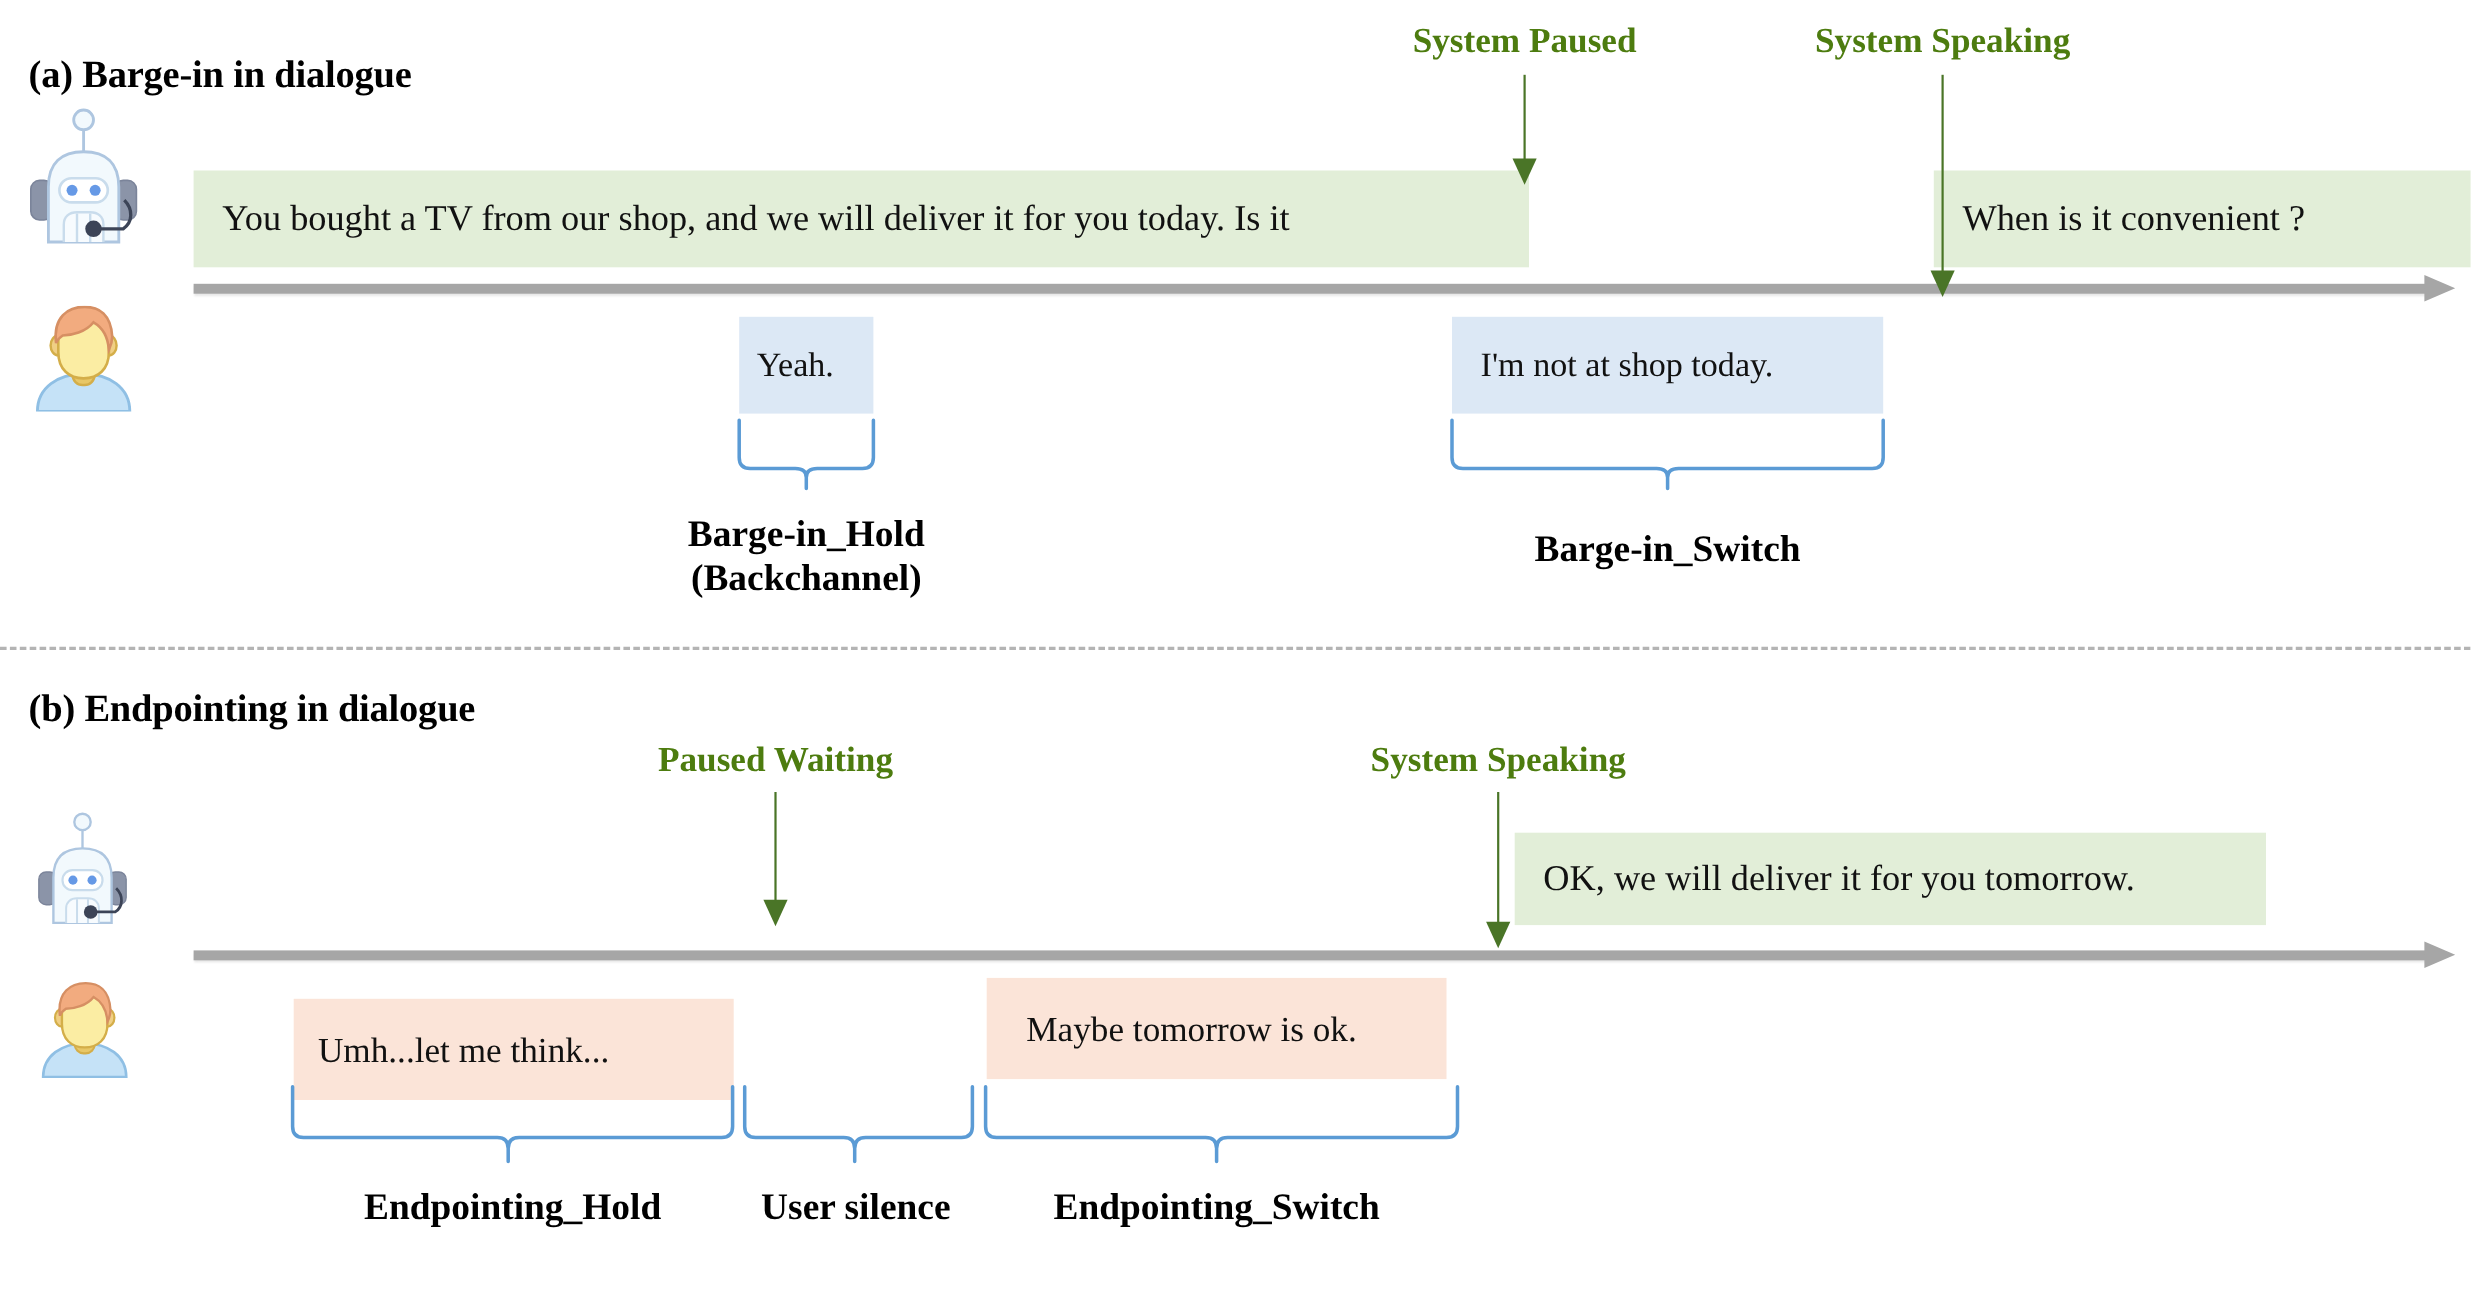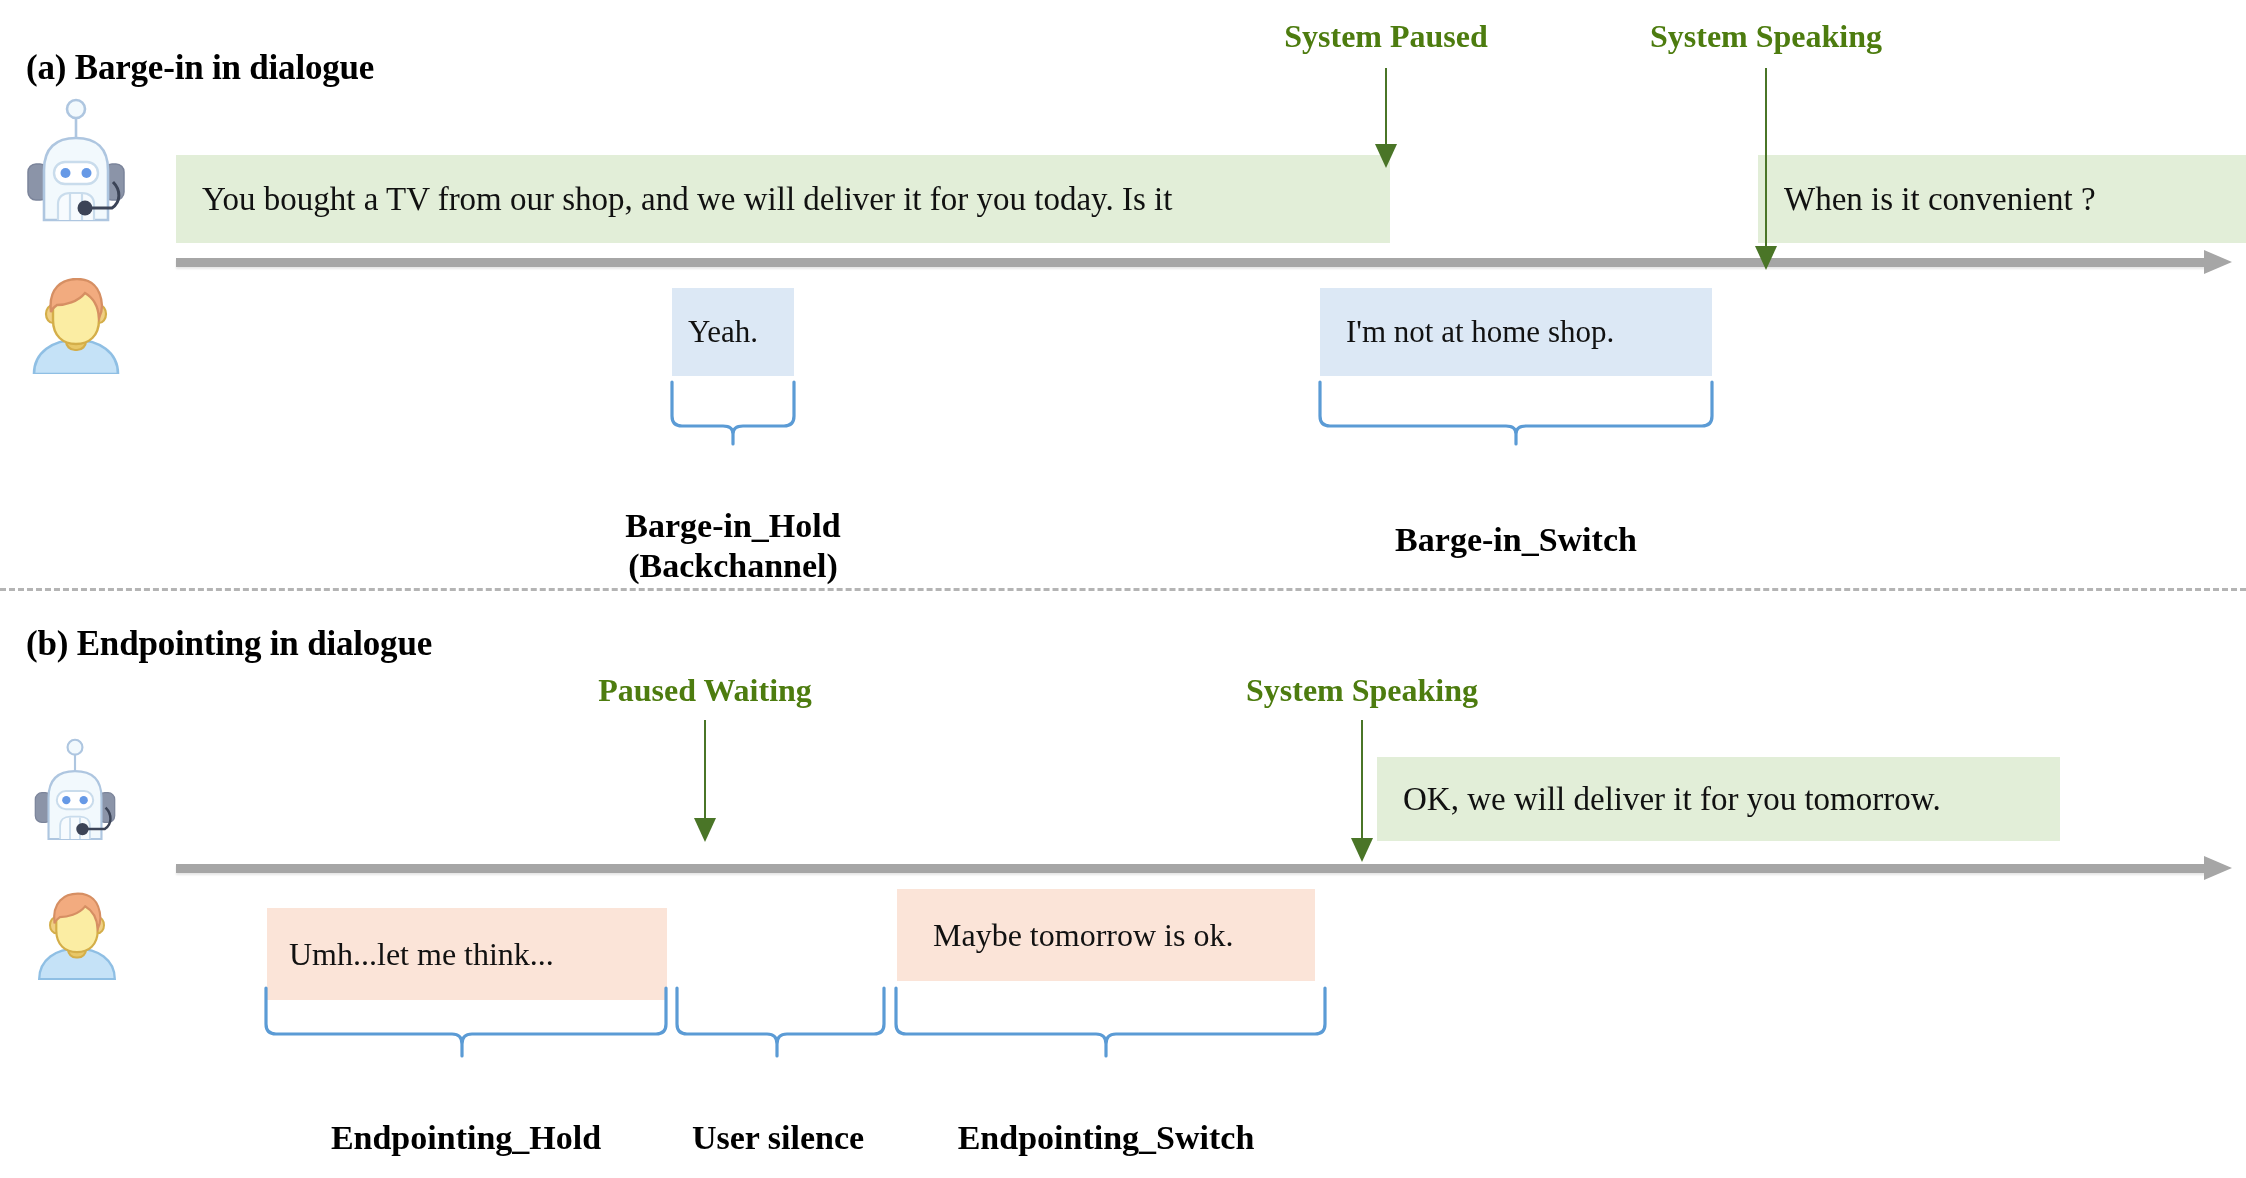--- a/index.html
+++ b/index.html
@@ -89,21 +89,20 @@
   .span-label{
     position:absolute;
     font-weight:bold;
     font-size:34px;
     color:#000000;
     text-align:center;
     white-space:nowrap;
     transform:translateX(-50%);
     font-family:"Liberation Serif", serif;
     line-height:1.18;
-    margin-top:40px;
   }
 
   
   .divider{
     position:absolute;
     border-top:3px dashed #b4b4b4;
   }
 </style>
 </head>
 <body>
@@ -143,21 +142,21 @@
 
 <div class="bubble bubble-sys" style="left:1758px;top:155px;width:516px;height:88px;font-size:33px;padding-left:26px;">When is it convenient ?</div>
 
 <div class="timeline" style="left:176px;top:258px;width:2056px;">
   <div class="bar"></div>
   <div class="head"></div>
 </div>
 
 <div class="bubble bubble-usr-blue" style="left:672px;top:288px;width:122px;height:88px;font-size:31px;padding-left:16px;">Yeah.</div>
 
-<div class="bubble bubble-usr-blue" style="left:1320px;top:288px;width:392px;height:88px;font-size:31px;padding-left:26px;">I'm not at home shop.</div>
+<div class="bubble bubble-usr-blue" style="left:1320px;top:288px;width:392px;height:88px;font-size:31px;padding-left:26px;">I'm not at shop today.</div>
 
 <div class="ann" style="left:1256px;top:18px;width:260px;height:150px;">
   <div class="lbl">System Paused</div>
   <div class="shaft" style="top:50px;height:78px;"></div>
   <div class="tip" style="top:126px;"></div>
 </div>
 
 <div class="ann" style="left:1616px;top:18px;width:300px;height:252px;">
   <div class="lbl">System Speaking</div>
   <div class="shaft" style="top:50px;height:180px;"></div>

